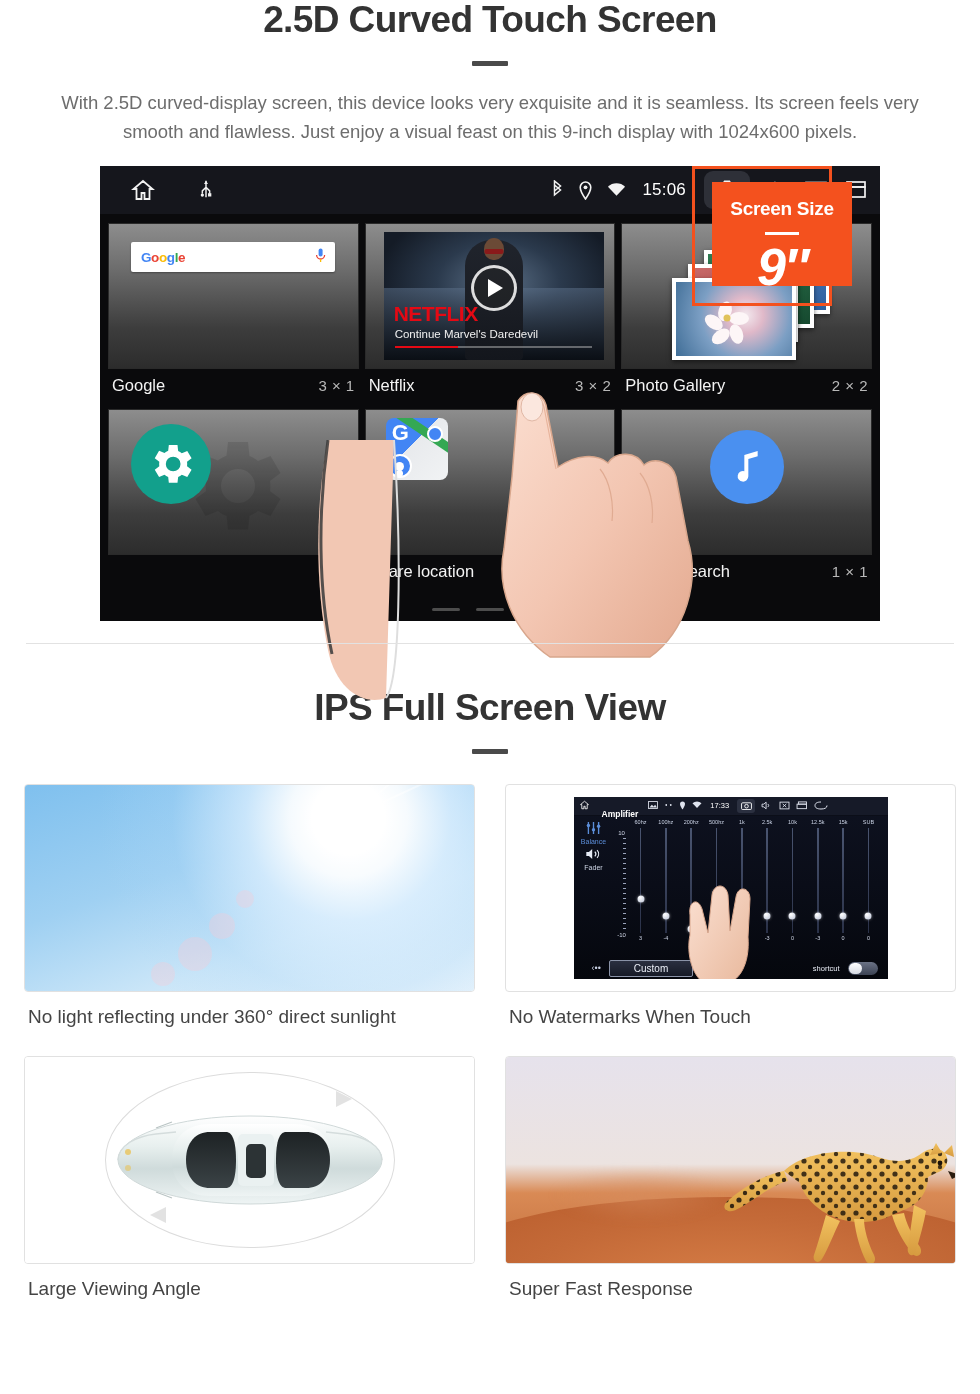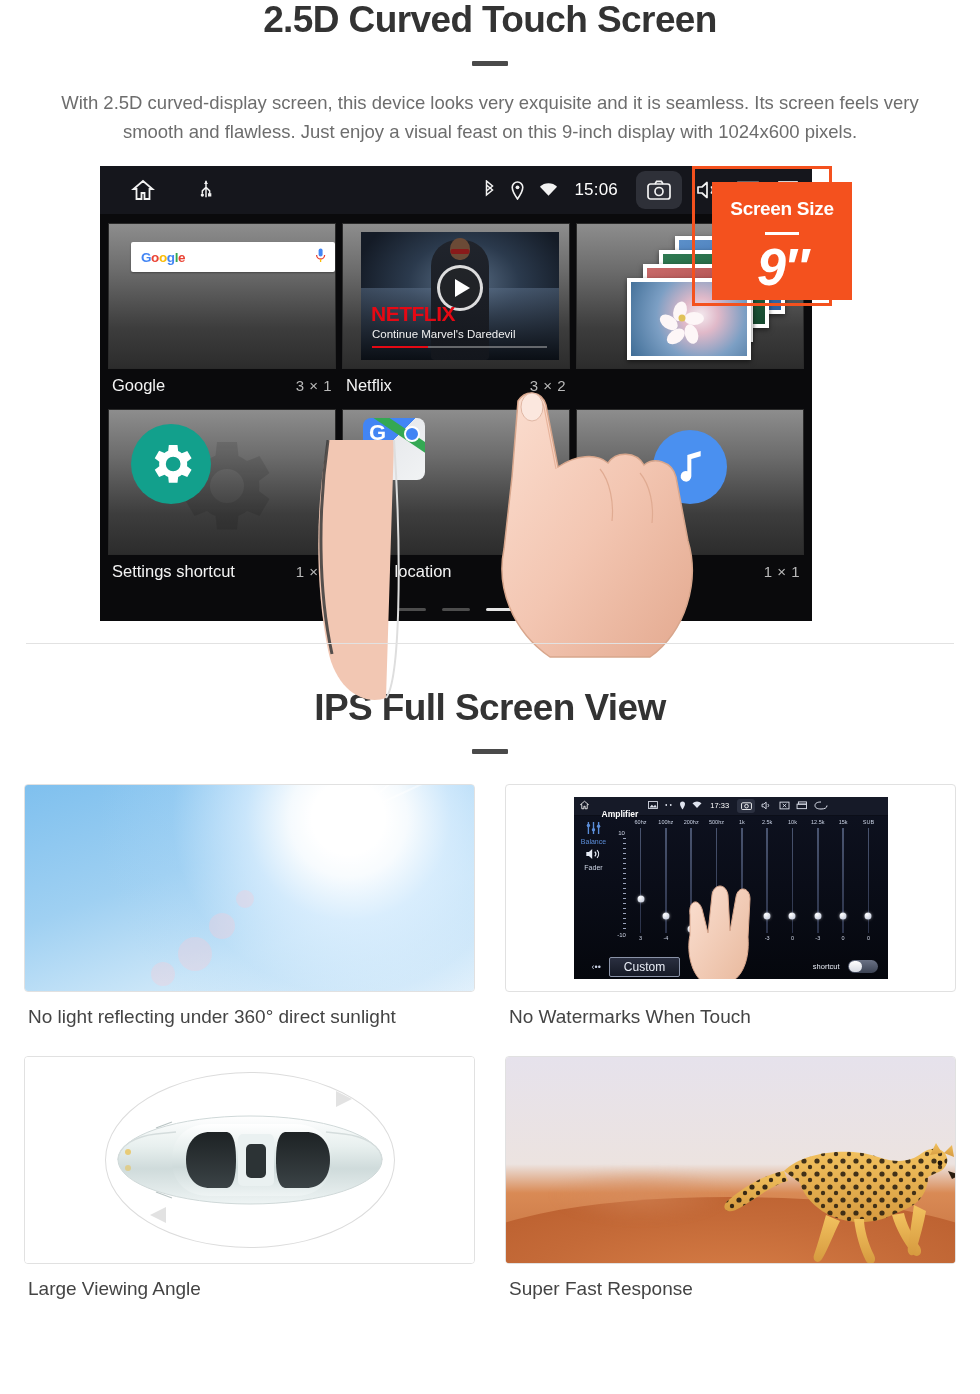--- a/index.html
+++ b/index.html
@@ -37,21 +37,21 @@
   }
 
   
   .device-wrap {
     position: relative;
     width: 780px;
     margin: 20px auto 0 auto;
   }
   .device {
     position: relative;
-    width: 712px;
+    width: 780px;
     height: 455px;
     background: #0a0a0c;
     overflow: hidden;
   }
   
   .statusbar {
     position: relative;
     height: 48px;
     background: #15161c;
     display: flex;
@@ -276,21 +276,21 @@
 
   
   .ss-outline {
     position: absolute; right: 48px; top: 0px;
     width: 140px; height: 140px;
     border: 3px solid #F4511E;
     z-index: 4;
   }
   .ss-box {
     position: absolute; right: 28px; top: 16px;
-    width: 140px; height: 118px;
+    width: 140px; height: 104px;
     background: #F4511E;
     color: #fff;
     text-align: center;
     z-index: 5;
     padding-top: 16px;
   }
   .ss-label { font-size: 19px; font-weight: bold; letter-spacing: -0.3px; }
   .ss-rule { width: 34px; height: 3px; background: #fff; margin: 12px auto 6px auto; }
   .ss-value { font-size: 52px; font-weight: bold; font-style: italic; line-height: 1; letter-spacing: -2px; }
 
@@ -404,21 +404,21 @@
     position:absolute; left: 9px; top: 22px; width:3px; height: 92px;
     background: repeating-linear-gradient(180deg,#9aa4bb 0 1px, transparent 1px 5px);
   }
   .amp-foot {
     position:absolute; left:0; right:0; bottom:2px;
     display:flex; align-items:center; gap:8px; padding: 0 10px 0 18px;
   }
   .amp-back { font-size:9px; color:#c9d1e3; }
   .amp-custom {
     border:1px solid #8a93a8; border-radius:2px;
-    padding: 2px 14px; font-size:12px; color:#e9edf6;
+    padding: 2px 24px; font-size:10px; color:#e9edf6;
     background: linear-gradient(180deg,#2a2f40,#161a26);
   }
   .amp-loud { font-size:7.5px; margin-left:auto; color:#e9edf6; }
   .amp-toggle {
     width: 30px; height: 13px; border-radius: 7px;
     background: linear-gradient(180deg,#6a7285,#3c4354);
     position:relative;
   }
   .amp-toggle::after{
     content:""; position:absolute; left:1px; top:1px;
@@ -590,38 +590,38 @@
                   <span style="transform:rotate(0deg) translate(2px,-6px)"></span>
                   <span style="transform:rotate(72deg) translate(2px,-6px)"></span>
                   <span style="transform:rotate(144deg) translate(2px,-6px)"></span>
                   <span style="transform:rotate(216deg) translate(2px,-6px)"></span>
                   <span style="transform:rotate(288deg) translate(2px,-6px)"></span>
                   <div class="pg-core"></div>
                 </div>
               </div>
             </div>
           </div>
+          <div class="wmeta">
+            <span class="wname">Photo Gallery</span>
+            <span class="wsize">2 × 2</span>
+          </div>
         </div>
 
         <div class="wcell">
           <div class="wthumb">
             <span class="gear-ghost">
               <svg width="120" height="120" viewBox="0 0 24 24" fill="#000">
                   <path d="M19.4 13a7.6 7.6 0 0 0 0-2l2.1-1.6-2-3.4-2.5 1a7.5 7.5 0 0 0-1.7-1L15 3.2h-4l-.3 2.7c-.6.3-1.2.6-1.7 1l-2.5-1-2 3.4L6.6 11a7.6 7.6 0 0 0 0 2l-2.1 1.6 2 3.4 2.5-1c.5.4 1.1.8 1.7 1l.3 2.7h4l.3-2.7c.6-.3 1.2-.6 1.7-1l2.5 1 2-3.4zM13 15.4A3.4 3.4 0 1 1 16.4 12 3.4 3.4 0 0 1 13 15.4z"></path>
                 </svg>
             </span>
             <span class="gear-badge">
               <svg width="52" height="52" viewBox="0 0 24 24" fill="#ffffff">
                   <path d="M19.4 13a7.6 7.6 0 0 0 0-2l2.1-1.6-2-3.4-2.5 1a7.5 7.5 0 0 0-1.7-1L15 3.2h-4l-.3 2.7c-.6.3-1.2.6-1.7 1l-2.5-1-2 3.4L6.6 11a7.6 7.6 0 0 0 0 2l-2.1 1.6 2 3.4 2.5-1c.5.4 1.1.8 1.7 1l.3 2.7h4l.3-2.7c.6-.3 1.2-.6 1.7-1l2.5 1 2-3.4zM13 15.4A3.4 3.4 0 1 1 16.4 12 3.4 3.4 0 0 1 13 15.4z"></path>
                 </svg>
             </span>
-          </div>
-          <div class="wmeta">
-            <span class="wname">Settings shortcut</span>
-            <span class="wsize">1 × 1</span>
           </div>
         </div>
 
         <div class="wcell">
           <div class="wthumb">
             <div class="maps-icon">
               <span class="maps-g">G</span>
               <div class="maps-road"></div>
               <div class="maps-pin"></div>
               <div class="maps-person"></div>

